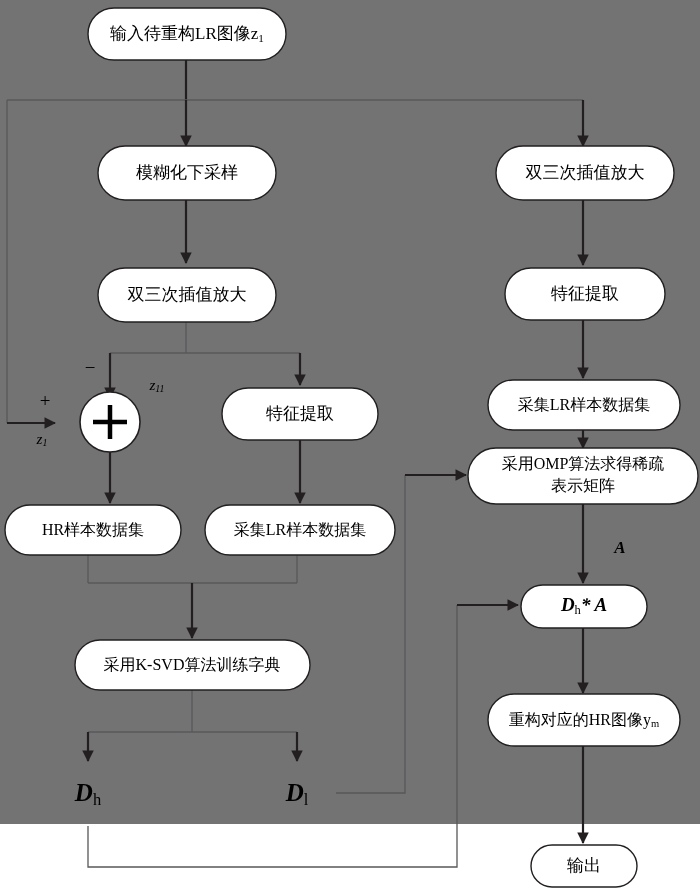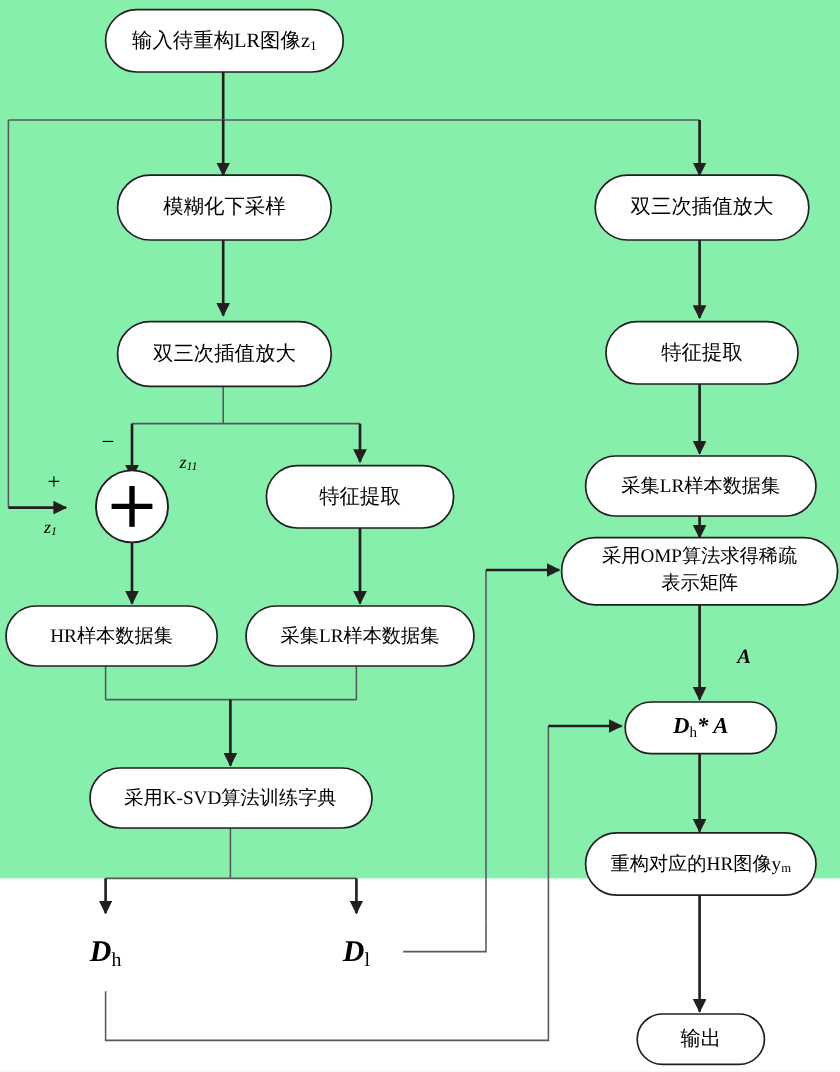--- a/index.html
+++ b/index.html
@@ -9,22 +9,22 @@
   }
   body {
     width: 700px;
     height: 893px;
     font-family: "Liberation Serif", "DejaVu Serif", serif;
     overflow: hidden;
   }
   #diagram-root {
     position: relative;
     width: 700px;
-    height: 732px;
-    background: #86efac;
+    height: 824px;
+    background: #737373;
   }
   svg#flow {
     display: block;
     width: 700px;
     height: 893px;
   }
   .node-shape {
     fill: #ffffff;
     stroke: #231f20;
     stroke-width: 1.4;

